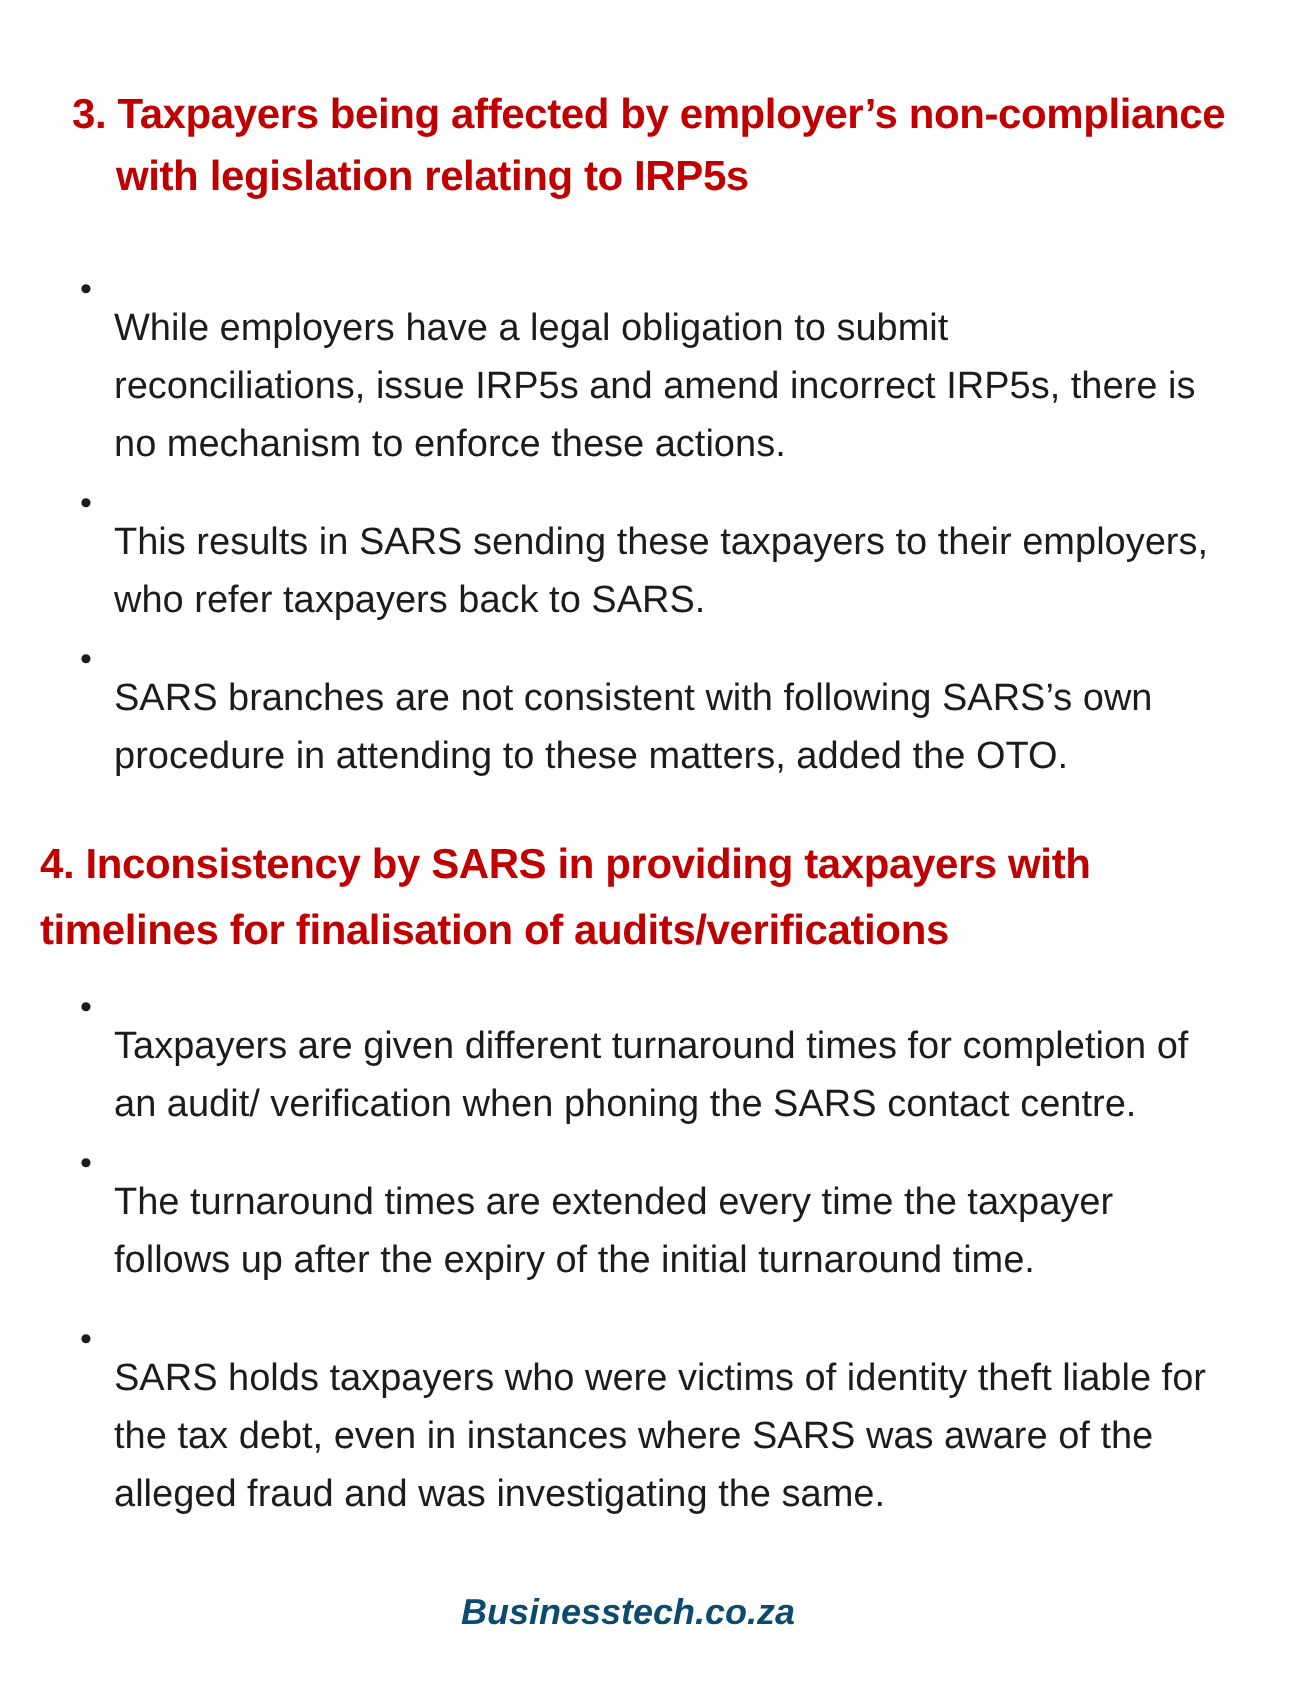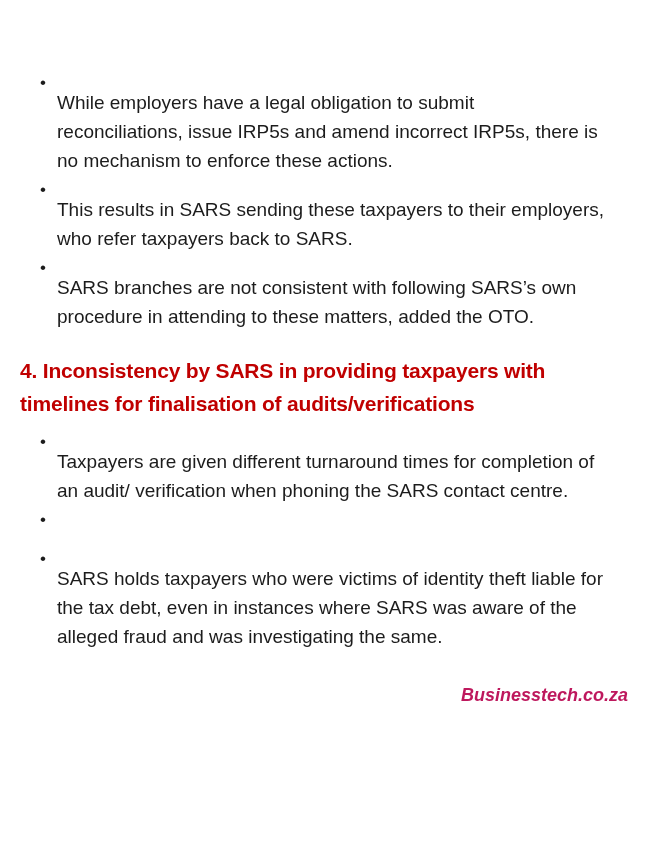--- a/index.html
+++ b/index.html
@@ -50,33 +50,35 @@
   .dot {
     flex: 0 0 17px;
     font-size: 17px;
   }
   .btext {
     white-space: pre-line;
     margin-top: 20px;
   }
   .attribution {
     margin: 33px 22px 0 0;
-    text-align: right;
-    color: #be185d;
+    text-align: center;
+    color: #0c4a6e;
     font-weight: bold;
     font-style: italic;
     font-size: 18px;
     line-height: 22px;
   }
 </style>
 </head>
 <body>
 
 <div class="page">
 
+  <div class="heading heading-3">3. Taxpayers being affected by employer’s non-compliance
+with legislation relating to IRP5s</div>
 
   <div class="bullets bullets-3">
     <div class="bullet">
       <span class="dot">•</span>
       <span class="btext">While employers have a legal obligation to submit
 reconciliations, issue IRP5s and amend incorrect IRP5s, there is
 no mechanism to enforce these actions.</span>
     </div>
     <div class="bullet">
       <span class="dot">•</span>
@@ -94,20 +96,22 @@
 timelines for finalisation of audits/verifications</div>
 
   <div class="bullets bullets-4">
     <div class="bullet">
       <span class="dot">•</span>
       <span class="btext">Taxpayers are given different turnaround times for completion of
 an audit/ verification when phoning the SARS contact centre.</span>
     </div>
     <div class="bullet">
       <span class="dot">•</span>
+      <span class="btext">The turnaround times are extended every time the taxpayer
+follows up after the expiry of the initial turnaround time.</span>
     </div>
   </div>
 
 
   <div class="bullets bullets-5">
     <div class="bullet">
       <span class="dot">•</span>
       <span class="btext">SARS holds taxpayers who were victims of identity theft liable for
 the tax debt, even in instances where SARS was aware of the
 alleged fraud and was investigating the same.</span>

